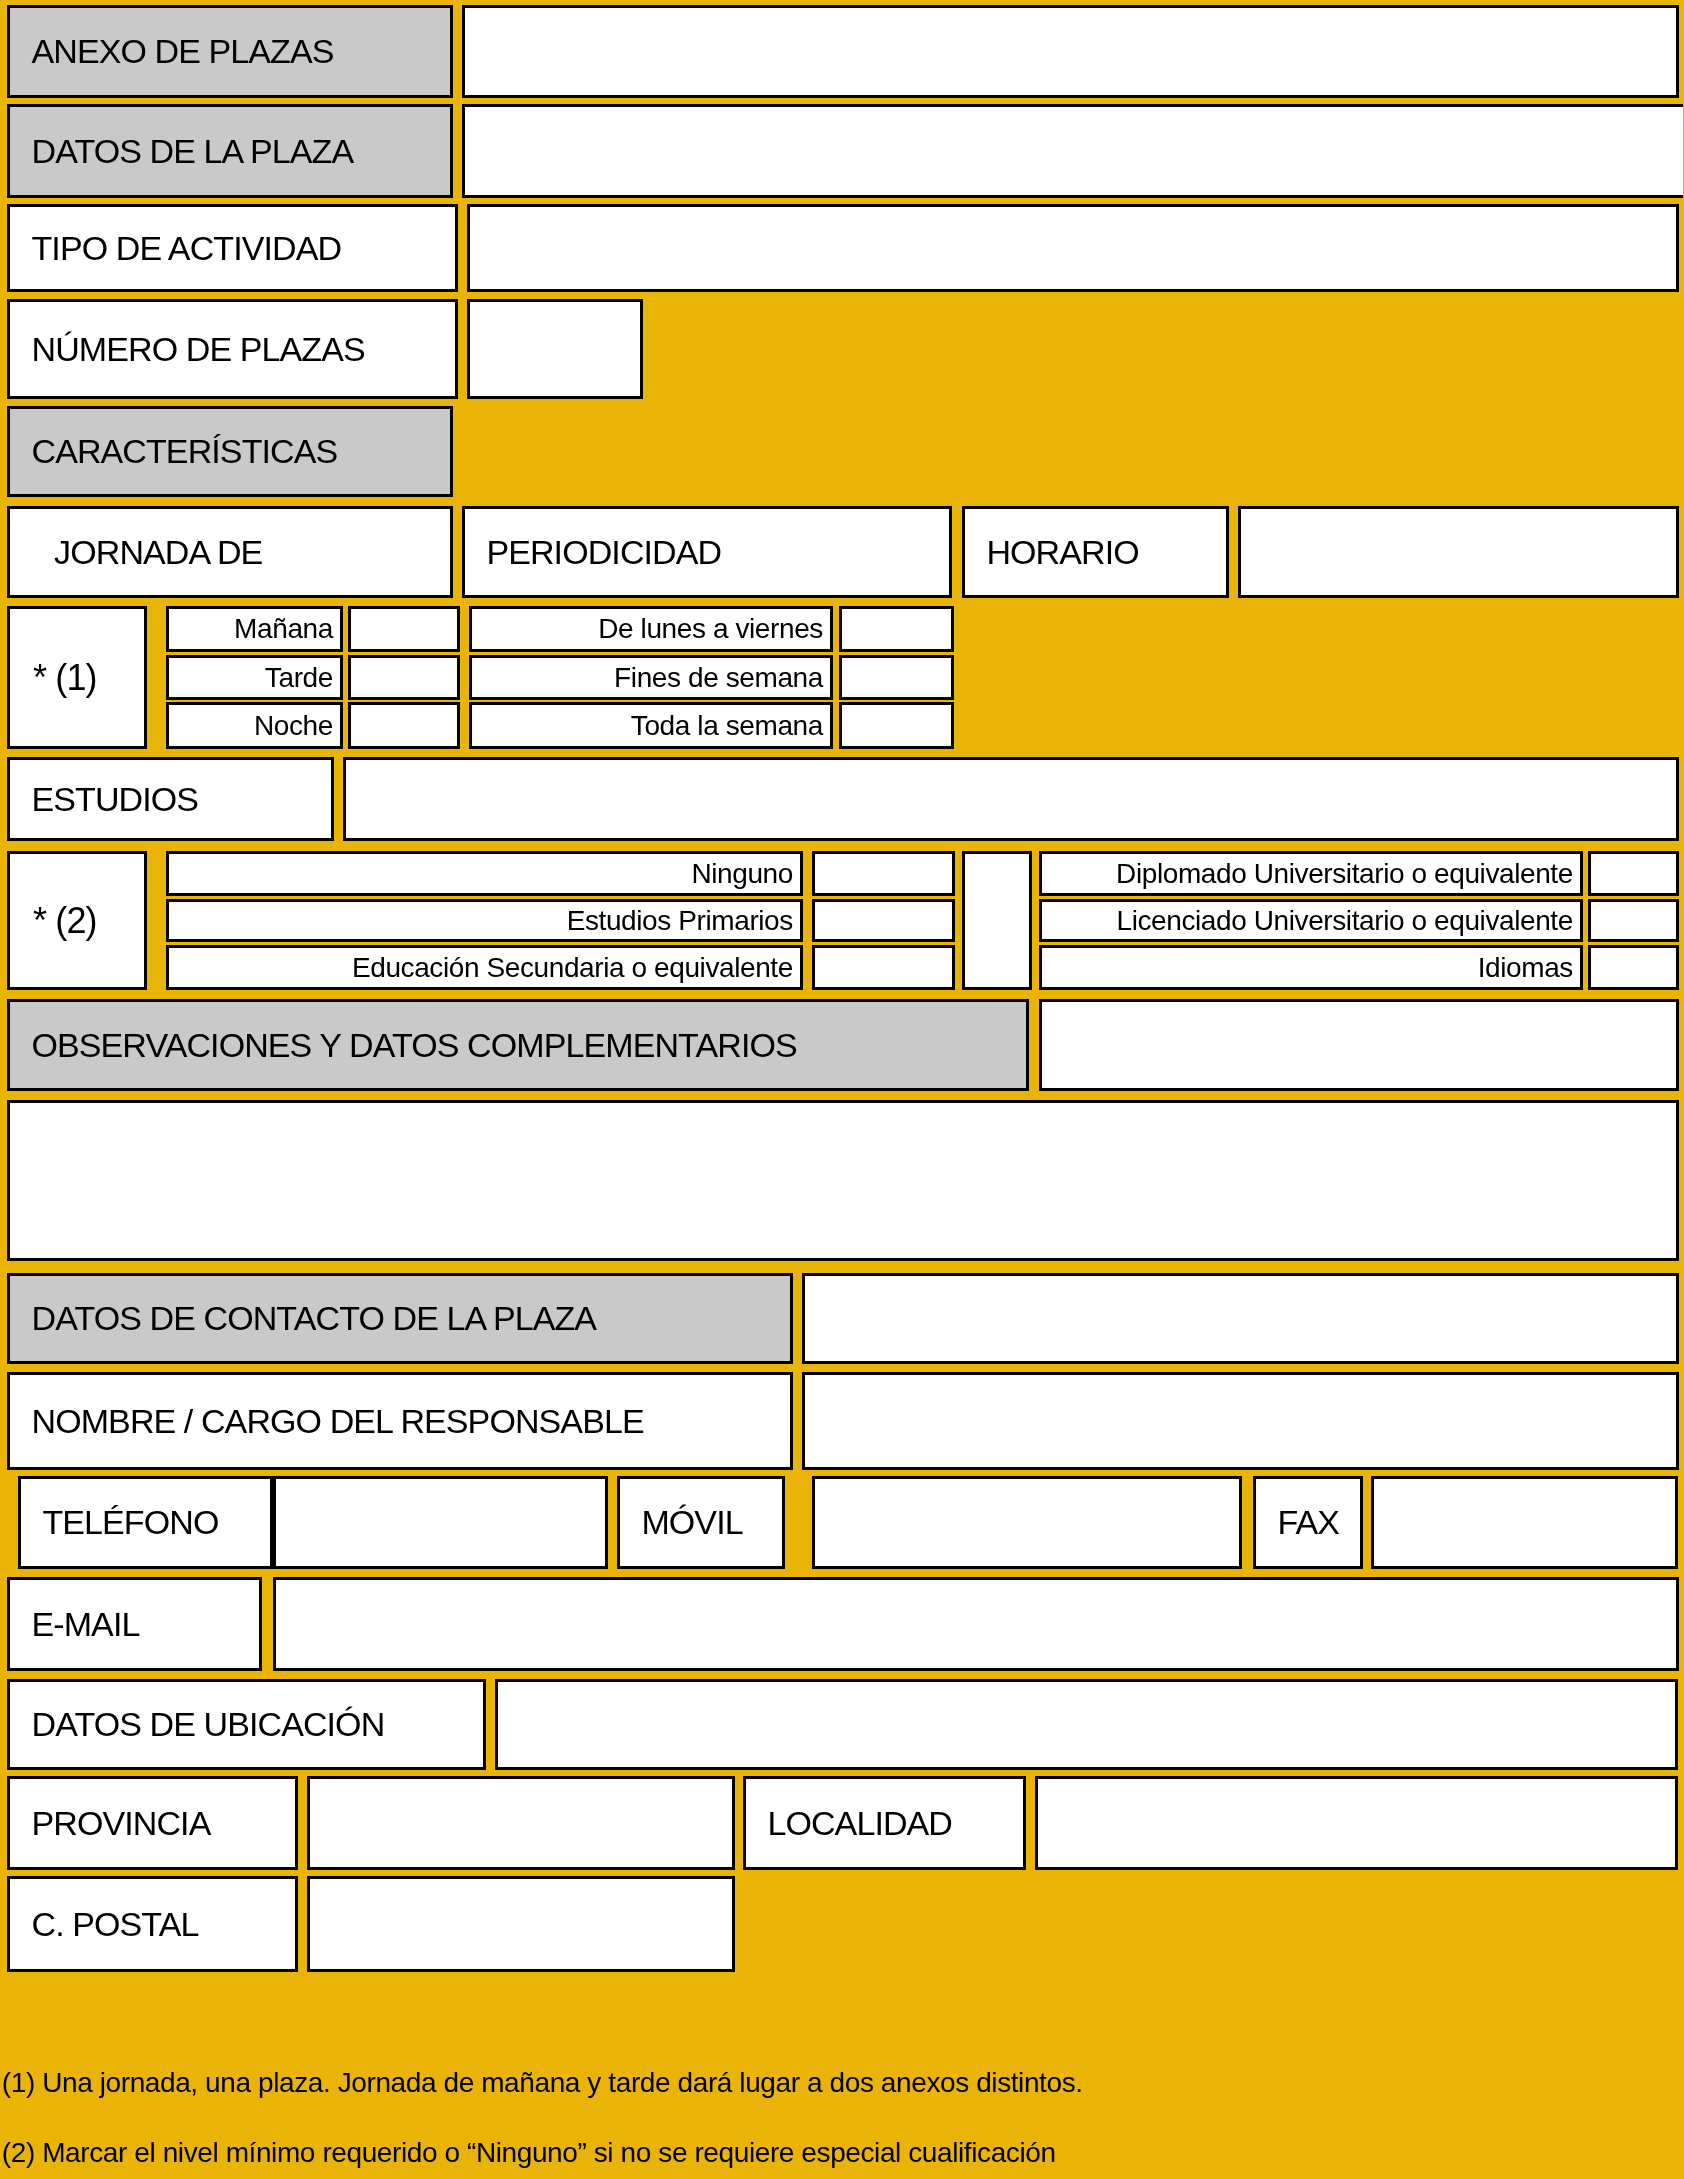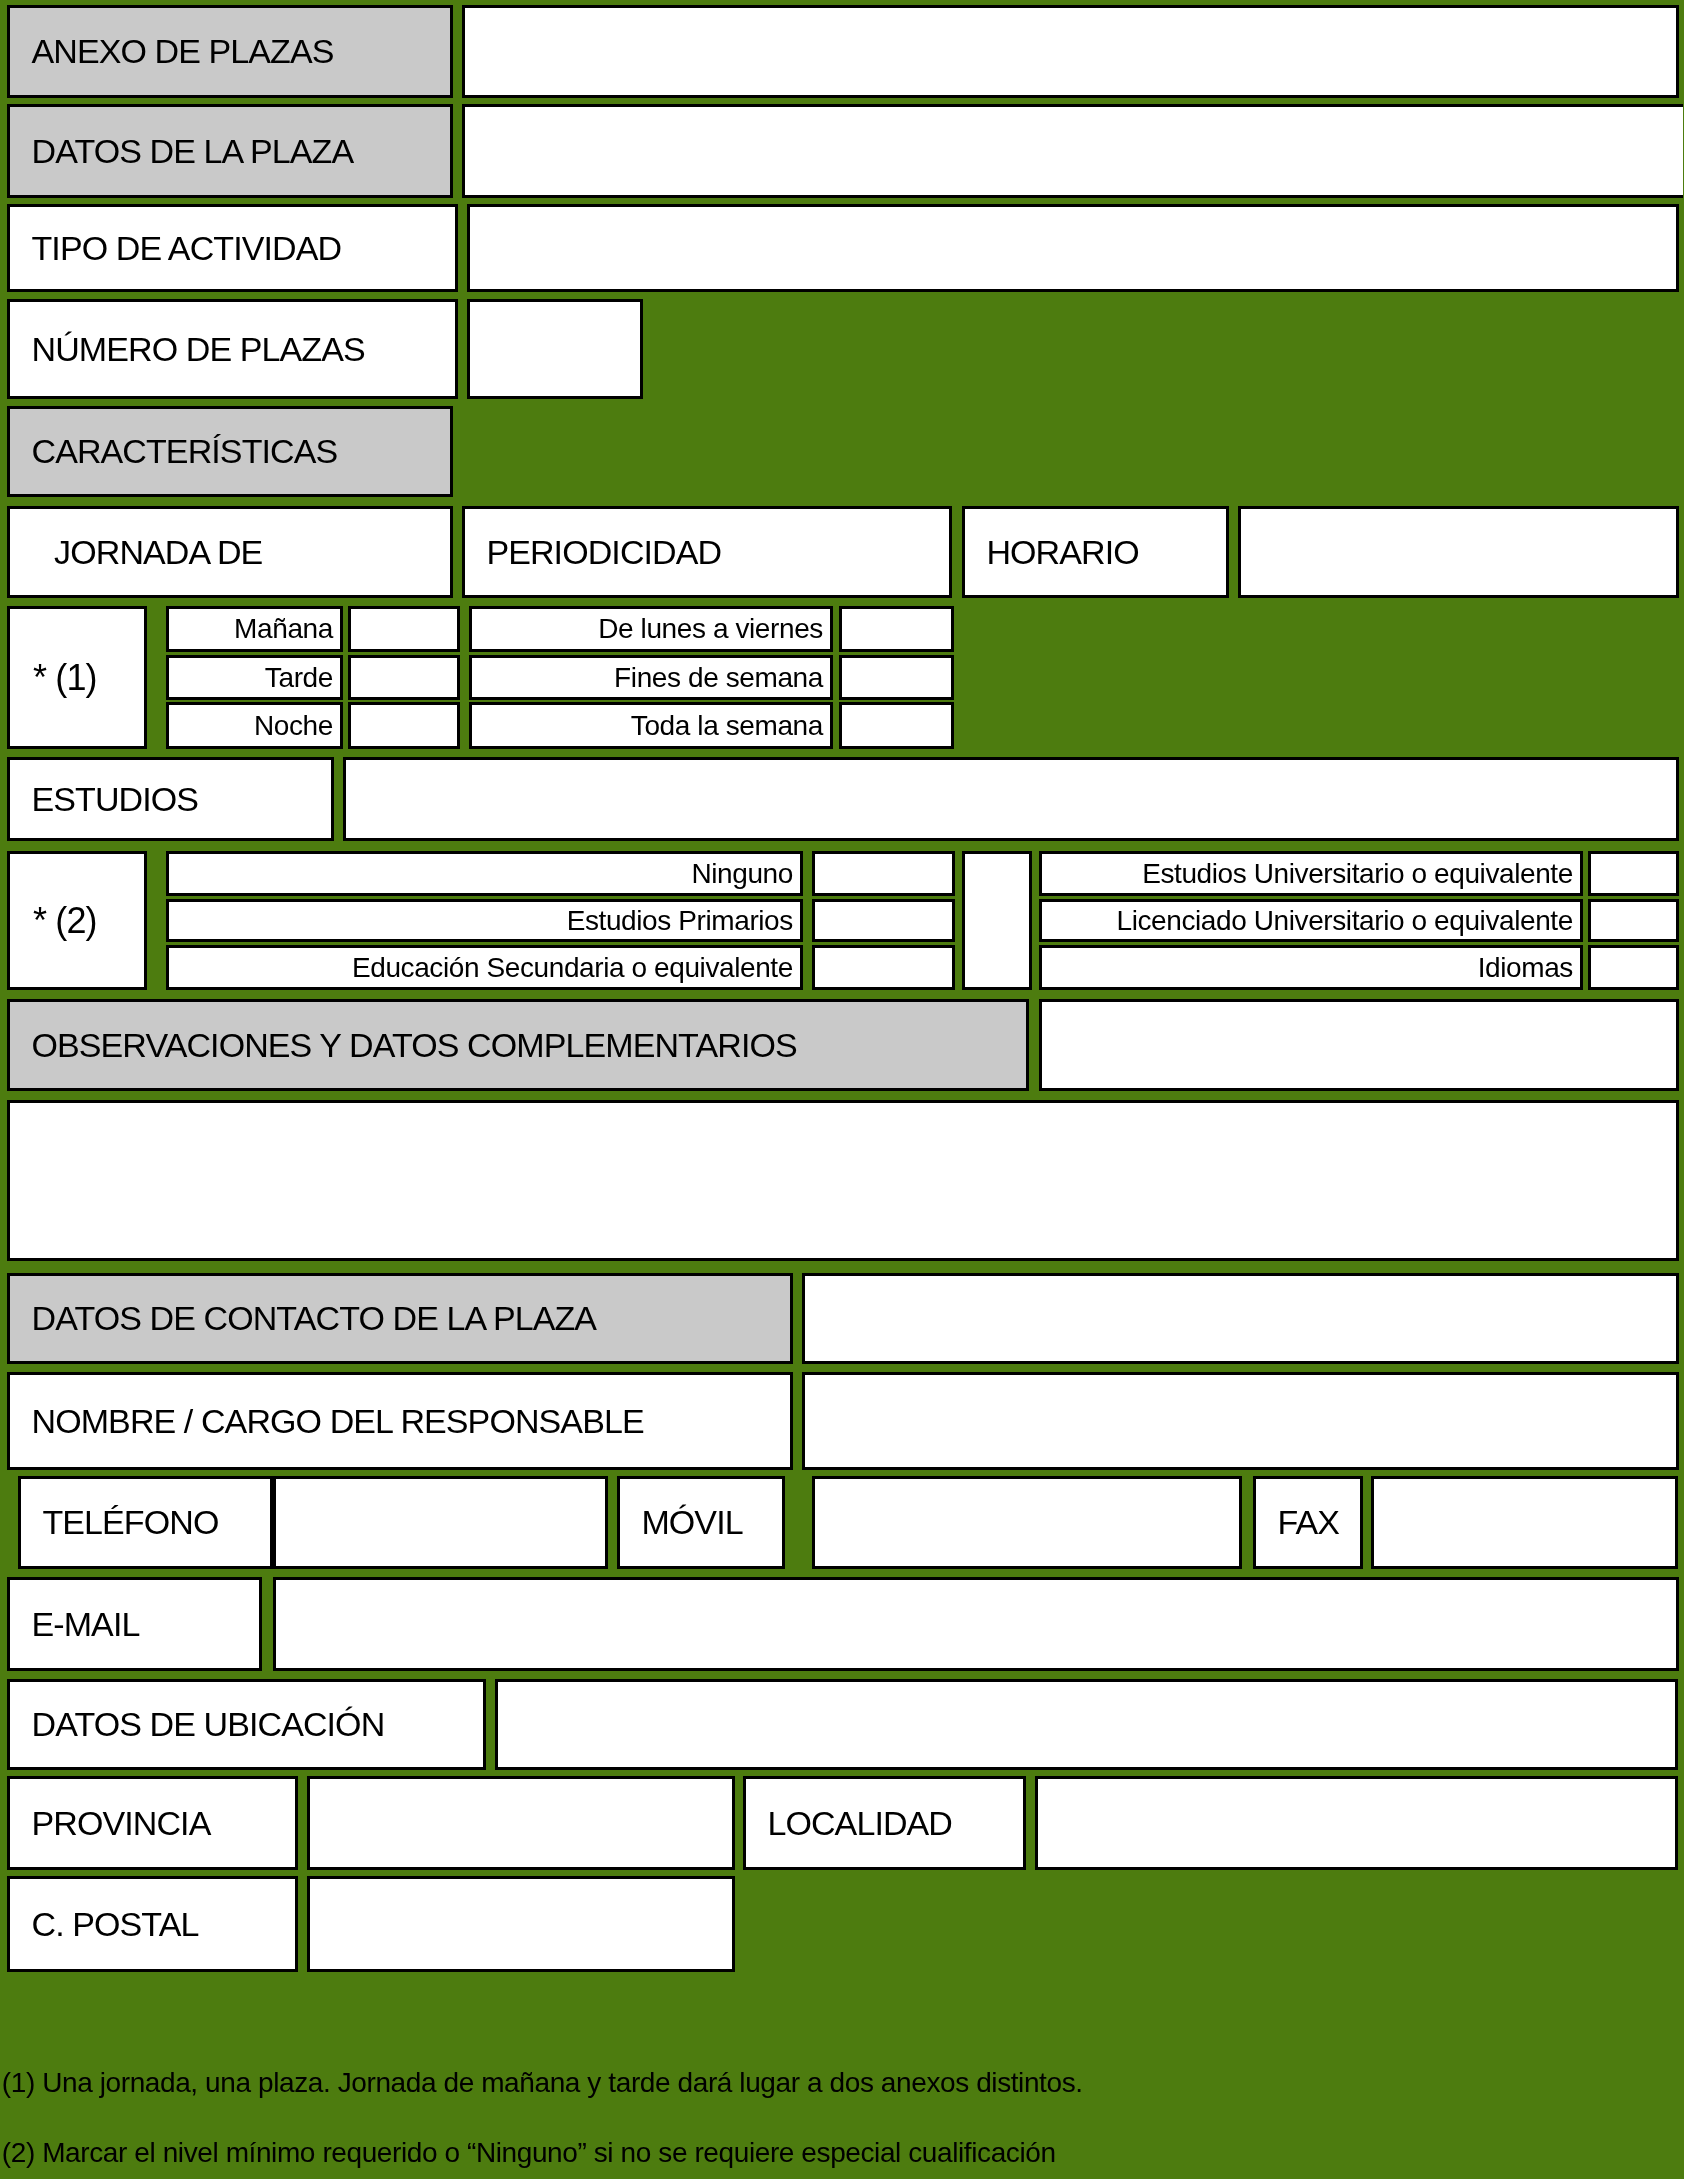--- a/index.html
+++ b/index.html
@@ -1,16 +1,16 @@
 <!DOCTYPE html>
 <html style="font-size:14.3px"><head>
 <meta charset="utf-8">
 <style>
   html,body{margin:0;padding:0;background:#ffffff;}
-  #page{position:relative;width:1684px;height:2180px;background:#4d7c0f;
+  #page{position:relative;width:1684px;height:2180px;background:#eab308;
         font-family:"Liberation Sans", sans-serif;color:#000;}
   .cell{position:absolute;box-sizing:border-box;border:3.6px solid #000;
         background:#fff;display:flex;align-items:center;overflow:hidden;}
   .hdr{background:#c9c9c9;}
   .lbl{font-size:34px;letter-spacing:-0.9px;padding-left:21.4px;white-space:nowrap;}
   .mark{font-size:36px;letter-spacing:-0.9px;padding-left:23px;}
   .sm{font-size:28px;letter-spacing:-0.4px;justify-content:flex-end;
       padding-right:7.1px;white-space:nowrap;}
   .noright{border-right:none;}
   .note{position:absolute;font-size:28px;letter-spacing:-0.4px;white-space:nowrap;}
@@ -63,21 +63,21 @@
 
   <div class="cell sm" style="left:166px;top:851px;width:637px;height:45px;">Ninguno</div>
   <div class="cell" style="left:812px;top:851px;width:143px;height:45px;"></div>
   <div class="cell sm" style="left:166px;top:899px;width:637px;height:43px;">Estudios Primarios</div>
   <div class="cell" style="left:812px;top:899px;width:143px;height:43px;"></div>
   <div class="cell sm" style="left:166px;top:945px;width:637px;height:45px;">Educación Secundaria o equivalente</div>
   <div class="cell" style="left:812px;top:945px;width:143px;height:45px;"></div>
 
   <div class="cell" style="left:962px;top:851px;width:70px;height:139px;"></div>
 
-  <div class="cell sm" style="left:1039px;top:851px;width:544px;height:45px;">Estudios Universitario o equivalente</div>
+  <div class="cell sm" style="left:1039px;top:851px;width:544px;height:45px;">Diplomado Universitario o equivalente</div>
   <div class="cell" style="left:1588px;top:851px;width:91px;height:45px;"></div>
   <div class="cell sm" style="left:1039px;top:899px;width:544px;height:43px;">Licenciado Universitario o equivalente</div>
   <div class="cell" style="left:1588px;top:899px;width:91px;height:43px;"></div>
   <div class="cell sm" style="left:1039px;top:945px;width:544px;height:45px;">Idiomas</div>
   <div class="cell" style="left:1588px;top:945px;width:91px;height:45px;"></div>
 
   <div class="cell hdr lbl" style="left:7.1px;top:999px;width:1022px;height:92px;">OBSERVACIONES Y DATOS COMPLEMENTARIOS</div>
   <div class="cell" style="left:1039px;top:999px;width:640px;height:92px;"></div>
   <div class="cell" style="left:7.1px;top:1100px;width:1672px;height:161px;"></div>
 

